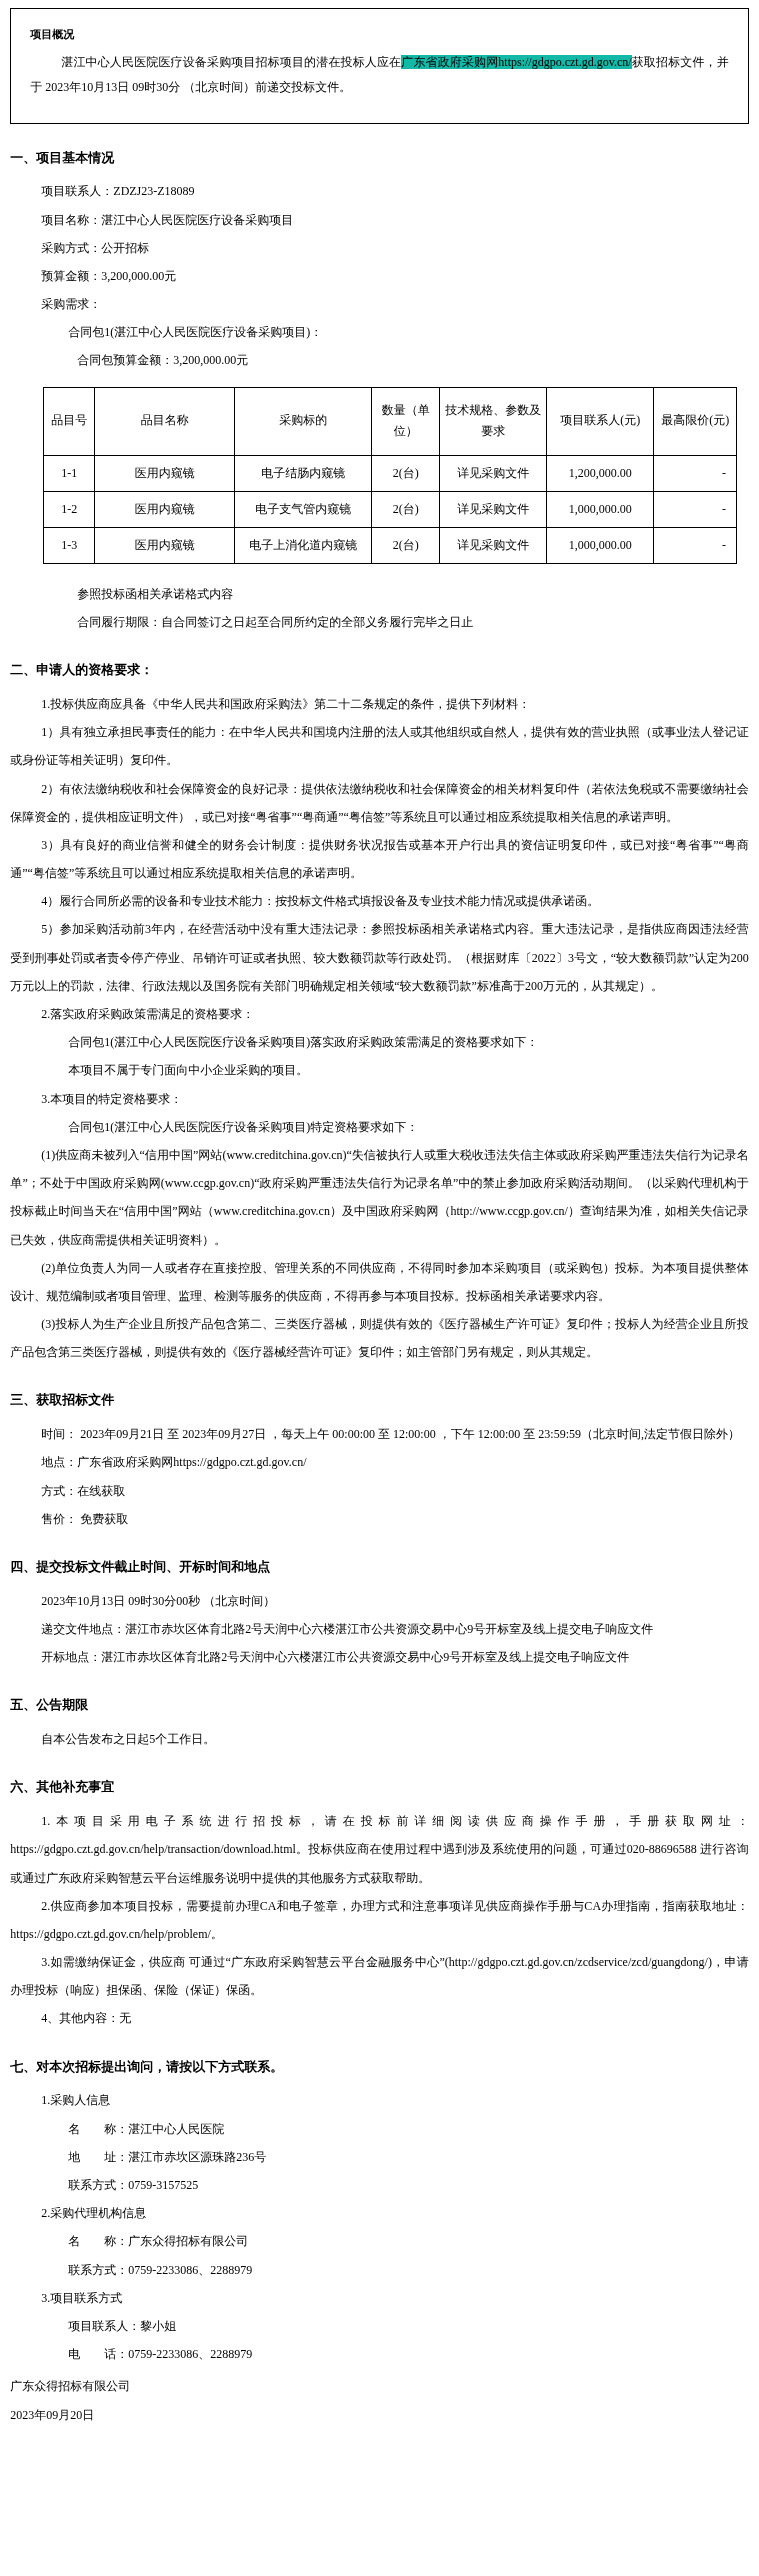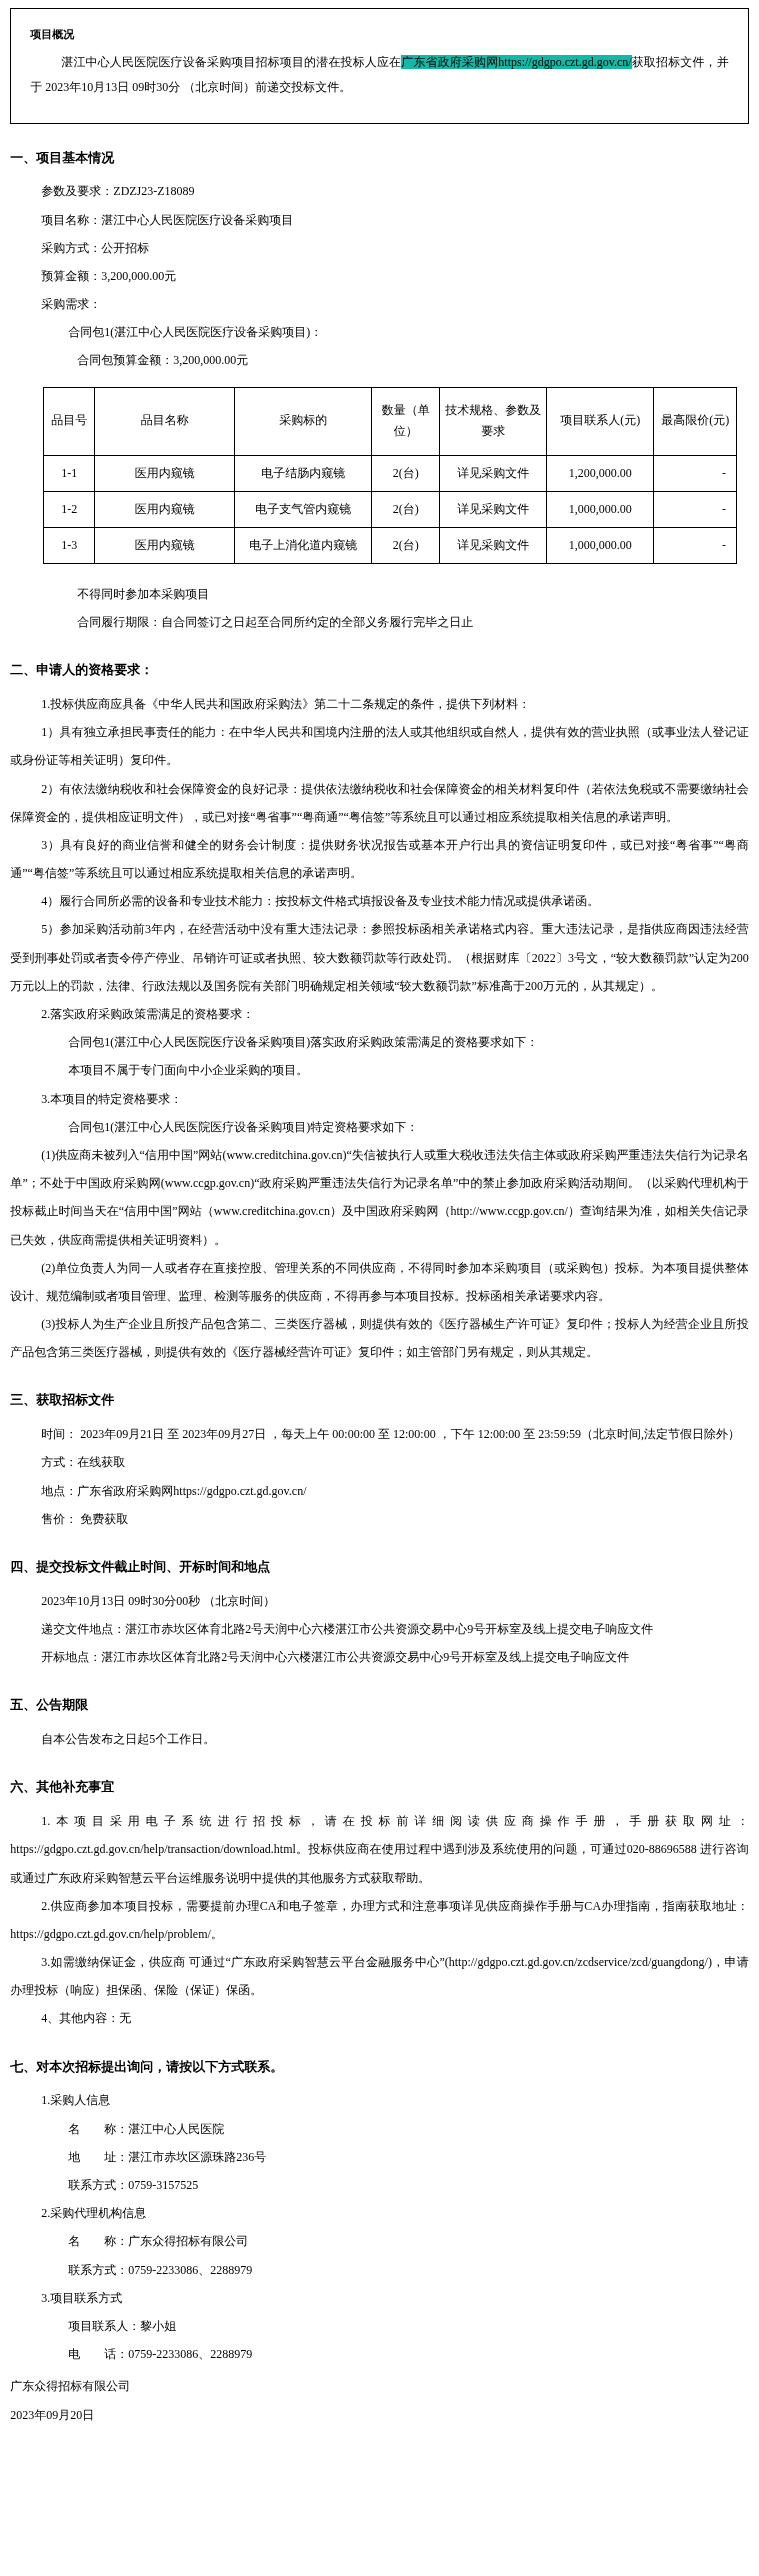--- a/index.html
+++ b/index.html
@@ -62,21 +62,21 @@
 <body>
 
 <div class="page">
 
   <div class="overview-box">
     <div class="overview-title">项目概况</div>
     <p class="overview-body"><span>湛江中心人民医院医疗设备采购项目招标项目的潜在投标人应在</span><span class="hl">广东省政府采购网https://gdgpo.czt.gd.gov.cn/</span><span>获取招标文件，并于 2023年10月13日 09时30分 （北京时间）前递交投标文件。</span></p>
   </div>
 
   <h2 class="sec">一、项目基本情况</h2>
-  <p class="l1">参数及要求：ZDZJ23-Z18089</p>
+  <p class="l1">项目联系人：ZDZJ23-Z18089</p>
   <p class="l1">项目名称：湛江中心人民医院医疗设备采购项目</p>
   <p class="l1">采购方式：公开招标</p>
   <p class="l1">预算金额：3,200,000.00元</p>
   <p class="l1">采购需求：</p>
   <p class="l2">合同包1(湛江中心人民医院医疗设备采购项目)：</p>
   <p class="l3">合同包预算金额：3,200,000.00元</p>
 
   <table class="items">
     <colgroup>
       <col class="c1">
@@ -122,43 +122,43 @@
         <td>医用内窥镜</td>
         <td>电子上消化道内窥镜</td>
         <td>2(台)</td>
         <td>详见采购文件</td>
         <td>1,000,000.00</td>
         <td class="dash">-</td>
       </tr>
     </tbody>
   </table>
 
-  <p class="l3">不得同时参加本采购项目</p>
+  <p class="l3">参照投标函相关承诺格式内容</p>
   <p class="l3">合同履行期限：自合同签订之日起至合同所约定的全部义务履行完毕之日止</p>
 
   <h2 class="sec">二、申请人的资格要求：</h2>
   <p class="l1">1.投标供应商应具备《中华人民共和国政府采购法》第二十二条规定的条件，提供下列材料：</p>
   <p class="l1">1）具有独立承担民事责任的能力：在中华人民共和国境内注册的法人或其他组织或自然人，提供有效的营业执照（或事业法人登记证或身份证等相关证明）复印件。</p>
   <p class="l1">2）有依法缴纳税收和社会保障资金的良好记录：提供依法缴纳税收和社会保障资金的相关材料复印件（若依法免税或不需要缴纳社会保障资金的，提供相应证明文件），或已对接“粤省事”“粤商通”“粤信签”等系统且可以通过相应系统提取相关信息的承诺声明。</p>
   <p class="l1">3）具有良好的商业信誉和健全的财务会计制度：提供财务状况报告或基本开户行出具的资信证明复印件，或已对接“粤省事”“粤商通”“粤信签”等系统且可以通过相应系统提取相关信息的承诺声明。</p>
   <p class="l1">4）履行合同所必需的设备和专业技术能力：按投标文件格式填报设备及专业技术能力情况或提供承诺函。</p>
   <p class="l1">5）参加采购活动前3年内，在经营活动中没有重大违法记录：参照投标函相关承诺格式内容。重大违法记录，是指供应商因违法经营受到刑事处罚或者责令停产停业、吊销许可证或者执照、较大数额罚款等行政处罚。（根据财库〔2022〕3号文，“较大数额罚款”认定为200万元以上的罚款，法律、行政法规以及国务院有关部门明确规定相关领域“较大数额罚款”标准高于200万元的，从其规定）。</p>
   <p class="l1">2.落实政府采购政策需满足的资格要求：</p>
   <p class="l2">合同包1(湛江中心人民医院医疗设备采购项目)落实政府采购政策需满足的资格要求如下：</p>
   <p class="l2">本项目不属于专门面向中小企业采购的项目。</p>
   <p class="l1">3.本项目的特定资格要求：</p>
   <p class="l2">合同包1(湛江中心人民医院医疗设备采购项目)特定资格要求如下：</p>
   <p class="l1">(1)供应商未被列入“信用中国”网站(www.creditchina.gov.cn)“失信被执行人或重大税收违法失信主体或政府采购严重违法失信行为记录名单”；不处于中国政府采购网(www.ccgp.gov.cn)“政府采购严重违法失信行为记录名单”中的禁止参加政府采购活动期间。（以采购代理机构于投标截止时间当天在“信用中国”网站（www.creditchina.gov.cn）及中国政府采购网（http://www.ccgp.gov.cn/）查询结果为准，如相关失信记录已失效，供应商需提供相关证明资料）。</p>
   <p class="l1">(2)单位负责人为同一人或者存在直接控股、管理关系的不同供应商，不得同时参加本采购项目（或采购包）投标。为本项目提供整体设计、规范编制或者项目管理、监理、检测等服务的供应商，不得再参与本项目投标。投标函相关承诺要求内容。</p>
   <p class="l1">(3)投标人为生产企业且所投产品包含第二、三类医疗器械，则提供有效的《医疗器械生产许可证》复印件；投标人为经营企业且所投产品包含第三类医疗器械，则提供有效的《医疗器械经营许可证》复印件；如主管部门另有规定，则从其规定。</p>
 
   <h2 class="sec">三、获取招标文件</h2>
   <p class="l1">时间： 2023年09月21日 至 2023年09月27日 ，每天上午 00:00:00 至 12:00:00 ，下午 12:00:00 至 23:59:59（北京时间,法定节假日除外）</p>
+  <p class="l1">地点：广东省政府采购网https://gdgpo.czt.gd.gov.cn/</p>
   <p class="l1">方式：在线获取</p>
-  <p class="l1">地点：广东省政府采购网https://gdgpo.czt.gd.gov.cn/</p>
   <p class="l1">售价： 免费获取</p>
 
   <h2 class="sec">四、提交投标文件截止时间、开标时间和地点</h2>
   <p class="l1">2023年10月13日 09时30分00秒 （北京时间）</p>
   <p class="l1">递交文件地点：湛江市赤坎区体育北路2号天润中心六楼湛江市公共资源交易中心9号开标室及线上提交电子响应文件</p>
   <p class="l1">开标地点：湛江市赤坎区体育北路2号天润中心六楼湛江市公共资源交易中心9号开标室及线上提交电子响应文件</p>
 
   <h2 class="sec">五、公告期限</h2>
   <p class="l1">自本公告发布之日起5个工作日。</p>
 

